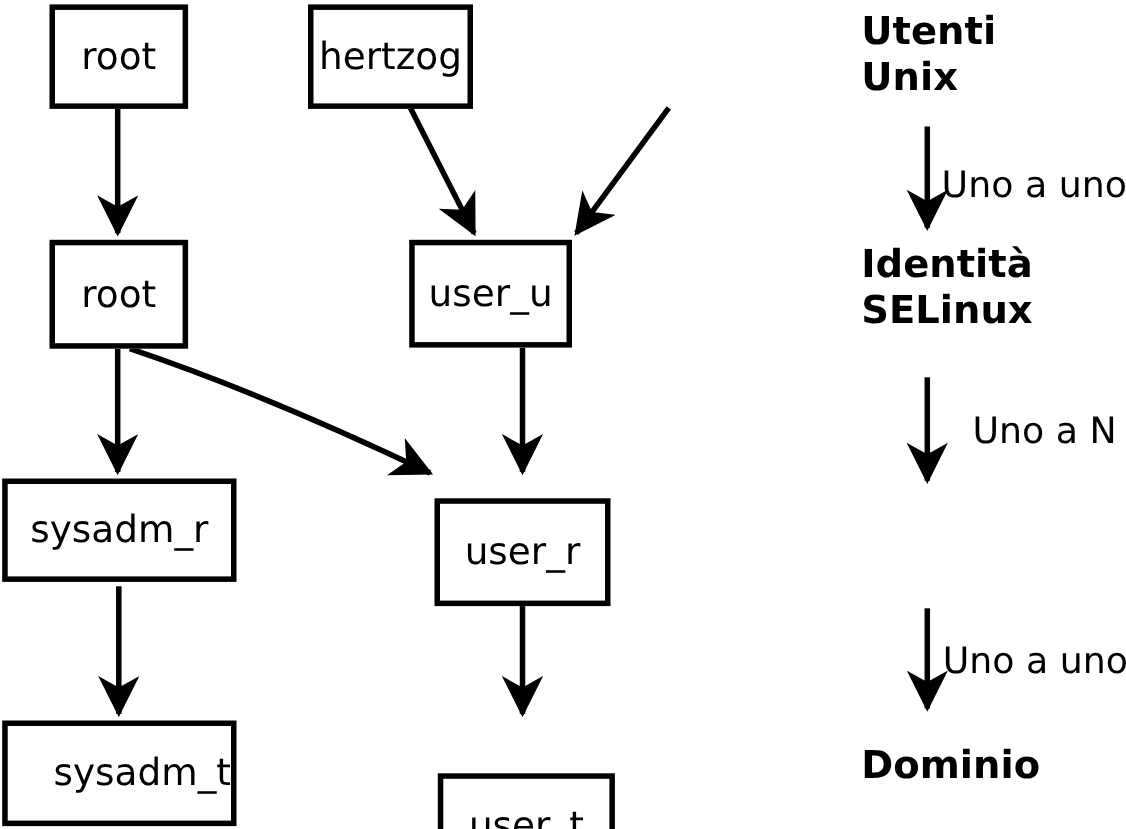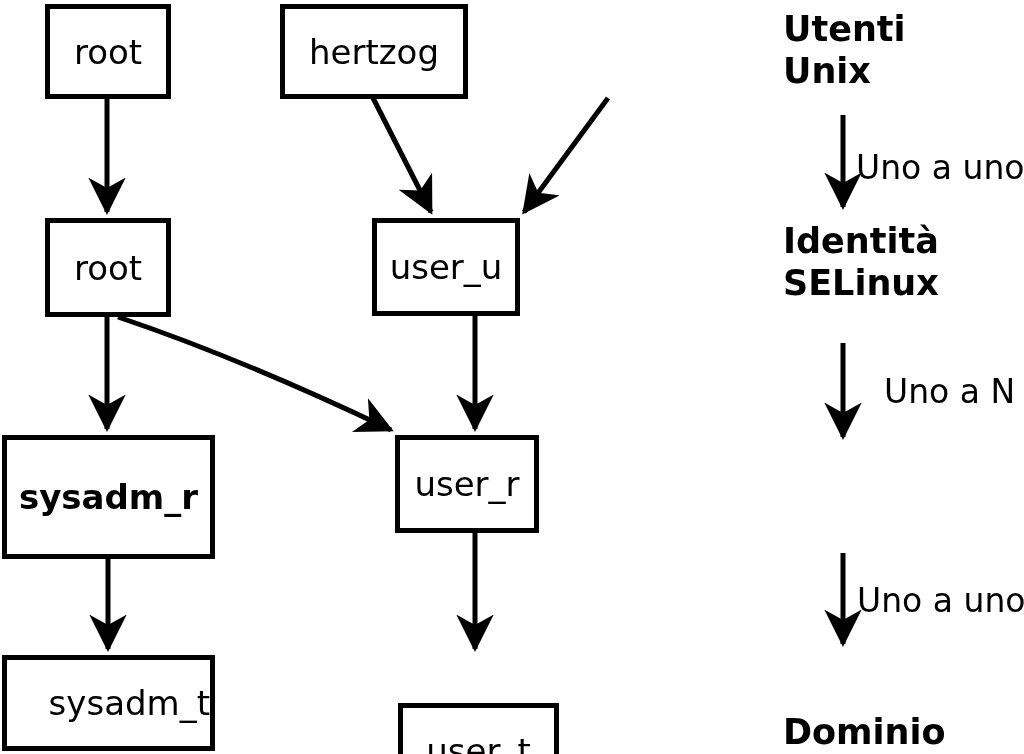--- a/index.html
+++ b/index.html
@@ -34,41 +34,41 @@
     background: #ffffff;
     display: flex;
     align-items: center;
     justify-content: center;
     font-size: 34px;
     line-height: 1;
     color: #000000;
   }
   
   #node-root-unix   { left: 45px;  top: 4px;   width: 126px; height: 95px; }
-  #node-hertzog     { left: 280px; top: 4px;   width: 188px; height: 95px; }
+  #node-hertzog     { left: 280px; top: 4px;   width: 150px; height: 95px; }
   #node-marco       { left: 516px; top: 4px;   width: 190px; height: 95px; }
   #node-root-selinux{ left: 45px;  top: 218px; width: 126px; height: 99px; }
   #node-user-u      { left: 372px; top: 218px; width: 148px; height: 98px; }
-  #node-sysadm-r    { left: 2px;   top: 435px; width: 213px; height: 124px; font-weight: bold; }
-  #node-user-r      { left: 395px; top: 435px; width: 144px; height: 98px; }
+  #node-sysadm-r    { left: 2px;   top: 435px; width: 213px; height: 94px; }
+  #node-user-r      { left: 395px; top: 453px; width: 160px; height: 98px; }
   #node-sysadm-t    { left: 2px;   top: 655px; width: 213px; height: 96px; justify-content: flex-end; }
   #node-user-t      { left: 398px; top: 655px; width: 161px; height: 96px; margin-top: 48px; }
 
   .legend-level {
     position: absolute;
     font-weight: bold;
     font-size: 35px;
     line-height: 42px;
     white-space: nowrap;
   }
   .legend-level span { display: block; }
   #legend-utenti-unix      { left: 783px; top: 8px; }
   #legend-identita-selinux { left: 783px; top: 220px; }
   #legend-ruoli            { left: 783px; top: 458px; }
-  #legend-dominio          { left: 783px; top: 675px; margin-top: 36px; }
+  #legend-dominio          { left: 783px; top: 675px; }
 
   .edge-label {
     position: absolute;
     font-size: 33px;
     line-height: 1.1;
     white-space: nowrap;
     font-weight: normal;
   }
   #relation-label-0 { left: 856px; top: 150px; }
   #relation-label-1 { left: 884px; top: 374px; }

